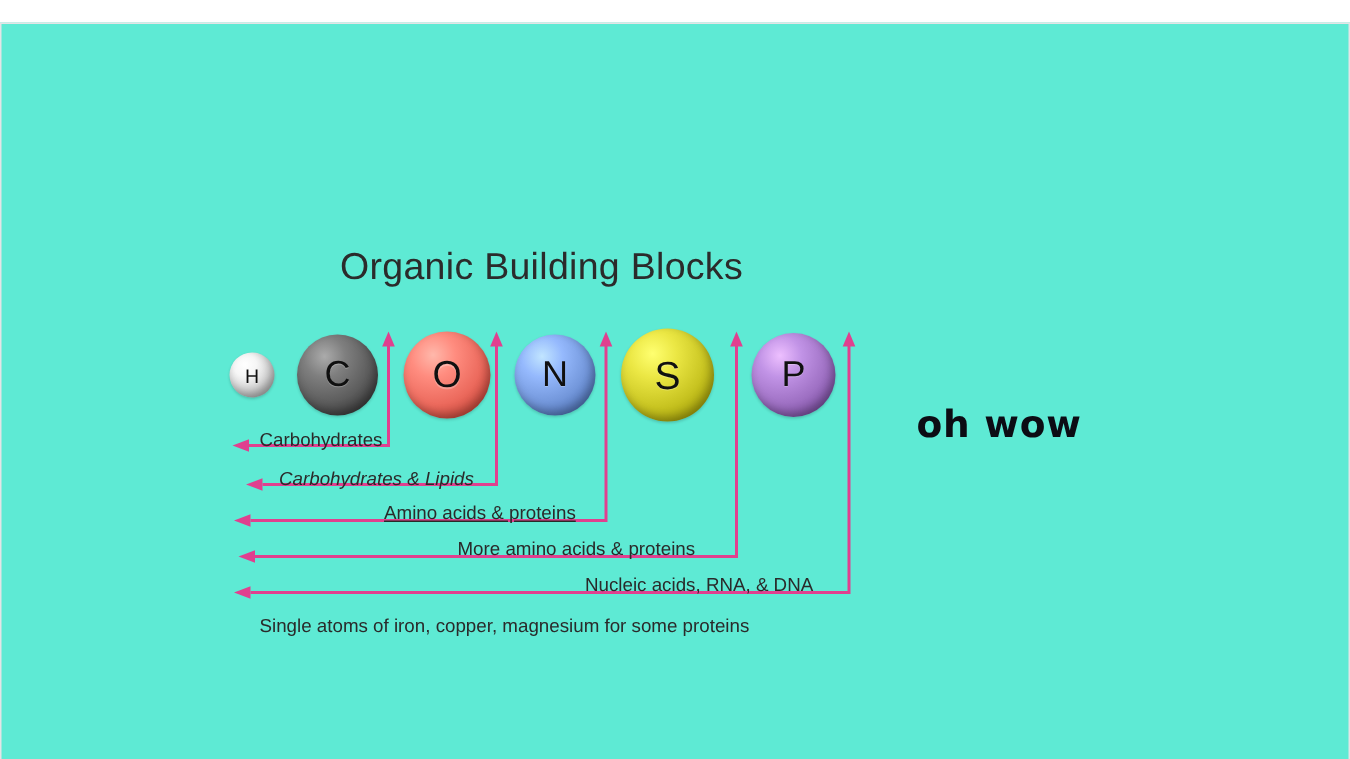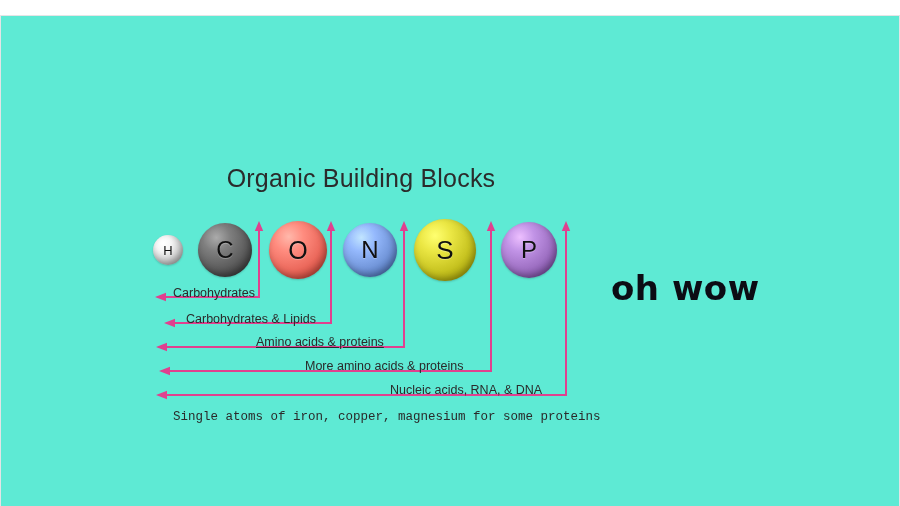--- a/index.html
+++ b/index.html
@@ -70,34 +70,34 @@
     font-size: 12.5px;
     color: #2a2a2a;
     white-space: nowrap;
     line-height: 1;
   }
 
   #caption {
     position: absolute;
     left: 172px;
     top: 395px;
-    font-family: Liberation Mono, monospace;
+    font-family: Liberation Sans, sans-serif;
     font-size: 12.5px;
     color: #2a2a2a;
     white-space: nowrap;
     line-height: 1;
   }
 
   
   #ohwow {
     position: absolute;
     left: 610px;
     top: 252px;
     font-family: "DejaVu Sans", sans-serif;
-    font-size: 34px;
+    font-size: 25px;
     font-weight: bold;
     color: #0c0c14;
     letter-spacing: 0.5px;
     white-space: nowrap;
   }
 </style>
 </head>
 <body>
 
 <div id="stage">
@@ -148,21 +148,21 @@
       </g>
       <g>
         <path d="M 565 214 L 565 379 L 166 379" fill="none" stroke="#e0408f" stroke-width="2"></path>
         <polygon points="565,205 560.8,215 569.2,215" fill="#e0408f"></polygon>
         <polygon points="155,379 166,374.8 166,383.2" fill="#e0408f"></polygon>
       </g>
     </svg>
 
   <div id="labels-layer">
       <div class="conn-label" style="left: 172px; top: 271px;">Carbohydrates</div>
-      <div class="conn-label" style="left: 185px; top: 297px;">Carbohydrates &amp; Lipids</div>
+      <div class="conn-label" style="left: 185px; top: 297px; font-style: italic;">Carbohydrates &amp; Lipids</div>
       <div class="conn-label" style="left: 255px; top: 320px; text-decoration: underline;">Amino acids &amp; proteins</div>
       <div class="conn-label" style="left: 304px; top: 344px;">More amino acids &amp; proteins</div>
       <div class="conn-label" style="left: 389px; top: 368px;">Nucleic acids,  RNA, &amp; DNA</div>
     </div>
 
   <div id="caption">Single atoms of iron, copper, magnesium for some proteins</div>
 
   <div id="ohwow">oh wow</div>
 
 </div>

